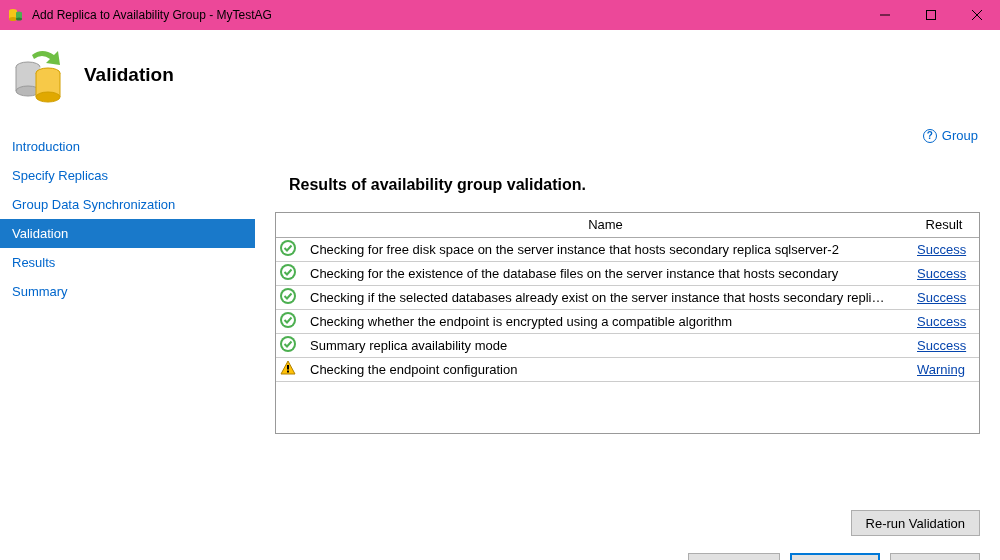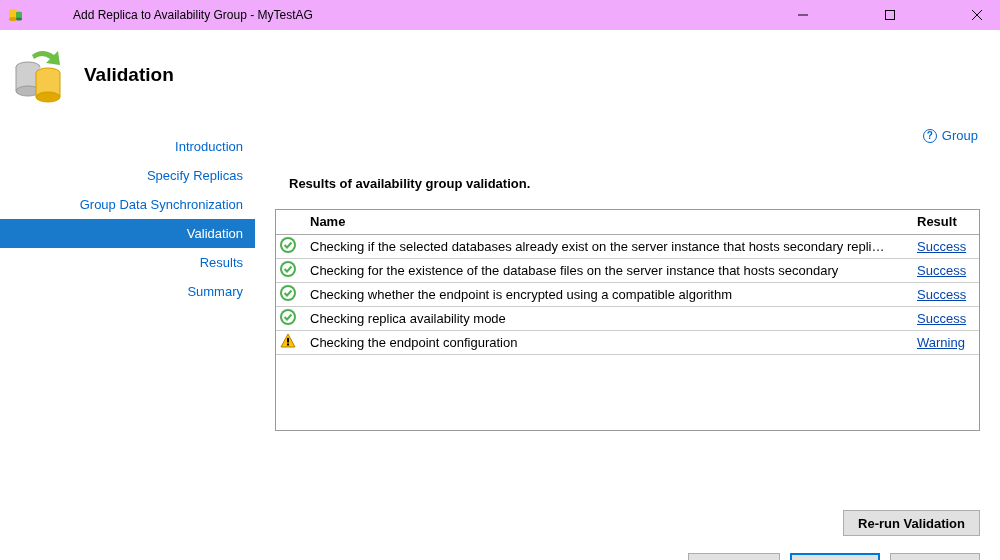--- a/index.html
+++ b/index.html
@@ -10,22 +10,21 @@
       color: #000;
       width: 1000px;
       height: 560px;
       overflow: hidden;
     }
     .titlebar {
       display: flex;
       align-items: center;
       height: 30px;
       padding: 0 0 0 8px;
-      background: #f0abfc;
-      gap: 41px;
+      background: #ec4899;
     }
     .titlebar .app-icon {
       width: 16px; height: 16px;
       margin-right: 8px;
       display: inline-block;
     }
     .titlebar .title { flex: 0 0 auto; font-size: 12px; }
     .titlebar .spacer { flex: 1; }
     .win-btn {
       width: 46px; height: 30px;
@@ -48,21 +47,20 @@
       font-size: 19px;
       font-weight: bold;
     }
     .body {
       display: flex;
       height: 380px;
     }
     .sidebar {
       width: 255px;
       padding-top: 12px;
-      text-align: right;
     }
     .sidebar-item {
       padding: 7px 12px;
       color: #0066cc;
       cursor: pointer;
       font-size: 13px;
     }
     .sidebar-item.active {
       background: #1979ca;
       color: #fff;
@@ -82,44 +80,45 @@
     }
     .help-icon {
       width: 14px; height: 14px;
       border-radius: 50%;
       border: 1.5px solid #0066cc;
       display: inline-flex; align-items: center; justify-content: center;
       font-size: 10px; font-weight: bold; color: #0066cc;
     }
     .results-heading {
       font-weight: bold;
-      font-size: 13px;
+      font-size: 16px;
       margin-top: 48px;
       margin-bottom: 18px;
       padding-left: 14px;
     }
     .grid {
       border: 1px solid #888;
       width: 100%;
       border-collapse: collapse;
     }
     .grid th, .grid td {
       border-bottom: 1px solid #ccc;
       text-align: left;
       padding: 3px 8px;
       font-size: 13px;
       height: 24px;
       overflow: hidden;
       white-space: nowrap;
       text-overflow: ellipsis;
     }
     .grid th {
-      font-weight: bold;
+      font-weight: normal;
       background: #fff;
       border-bottom: 1px solid #aaa;
+      text-align: center;
     }
     .grid .col-icon { width: 26px; padding: 0 3px; }
     .grid .col-result { width: 70px; }
     .grid .col-name { max-width: 570px; }
     .result-link {
       color: #0645ad;
       text-decoration: underline;
       cursor: pointer;
     }
     .grid-container {
@@ -160,21 +159,20 @@
       font-size: 13px;
       cursor: pointer;
       font-family: inherit;
     }
     .btn-default {
       border: 2px solid #0078d7;
       background: #e1e1e1;
     }
     .btn-rerun {
       min-width: 120px;
-      font-weight: bold;
     }
   </style>
 </head>
 <body>
 
 <div class="titlebar">
   <span class="app-icon">
     <svg viewBox="0 0 16 16" width="16" height="16">
       <ellipse cx="5" cy="4" rx="4" ry="2" fill="#f5c518"></ellipse>
       <rect x="1" y="4" width="8" height="8" fill="#f5c518"></rect>
@@ -253,48 +251,57 @@
             <th class="col-result">Result</th>
           </tr>
         </thead>
         <tbody>
           <tr>
             <td class="col-icon"><span class="status-icon-success"><svg viewBox="0 0 18 18" width="18" height="18">
                     <circle cx="9" cy="9" r="8" fill="#4caf50"></circle>
                     <circle cx="9" cy="9" r="6" fill="#fff"></circle>
                     <path d="M5.5 9 L8 11.5 L12.5 6.5" stroke="#4caf50" stroke-width="2" fill="none"></path>
                   </svg></span></td>
+            <td class="col-name">Checking for free disk space on the server instance that hosts secondary replica sqlserver-2</td>
+            <td class="col-result"><a class="result-link">Success</a></td>
+          </tr>
+          <tr>
+            <td class="col-icon"><span class="status-icon-success"><svg viewBox="0 0 18 18" width="18" height="18">
+                    <circle cx="9" cy="9" r="8" fill="#4caf50"></circle>
+                    <circle cx="9" cy="9" r="6" fill="#fff"></circle>
+                    <path d="M5.5 9 L8 11.5 L12.5 6.5" stroke="#4caf50" stroke-width="2" fill="none"></path>
+                  </svg></span></td>
+            <td class="col-name">Checking for the existence of the database files on the server instance that hosts secondary</td>
+            <td class="col-result"><a class="result-link">Success</a></td>
+          </tr>
+          <tr>
+            <td class="col-icon"><span class="status-icon-success"><svg viewBox="0 0 18 18" width="18" height="18">
+                    <circle cx="9" cy="9" r="8" fill="#4caf50"></circle>
+                    <circle cx="9" cy="9" r="6" fill="#fff"></circle>
+                    <path d="M5.5 9 L8 11.5 L12.5 6.5" stroke="#4caf50" stroke-width="2" fill="none"></path>
+                  </svg></span></td>
             <td class="col-name">Checking if the selected databases already exist on the server instance that hosts secondary repli…</td>
             <td class="col-result"><a class="result-link">Success</a></td>
           </tr>
           <tr>
             <td class="col-icon"><span class="status-icon-success"><svg viewBox="0 0 18 18" width="18" height="18">
                     <circle cx="9" cy="9" r="8" fill="#4caf50"></circle>
                     <circle cx="9" cy="9" r="6" fill="#fff"></circle>
                     <path d="M5.5 9 L8 11.5 L12.5 6.5" stroke="#4caf50" stroke-width="2" fill="none"></path>
                   </svg></span></td>
-            <td class="col-name">Checking for the existence of the database files on the server instance that hosts secondary</td>
-            <td class="col-result"><a class="result-link">Success</a></td>
-          </tr>
-          <tr>
-            <td class="col-icon"><span class="status-icon-success"><svg viewBox="0 0 18 18" width="18" height="18">
-                    <circle cx="9" cy="9" r="8" fill="#4caf50"></circle>
-                    <circle cx="9" cy="9" r="6" fill="#fff"></circle>
-                    <path d="M5.5 9 L8 11.5 L12.5 6.5" stroke="#4caf50" stroke-width="2" fill="none"></path>
-                  </svg></span></td>
             <td class="col-name">Checking whether the endpoint is encrypted using a compatible algorithm</td>
             <td class="col-result"><a class="result-link">Success</a></td>
           </tr>
           <tr>
             <td class="col-icon"><span class="status-icon-success"><svg viewBox="0 0 18 18" width="18" height="18">
                     <circle cx="9" cy="9" r="8" fill="#4caf50"></circle>
                     <circle cx="9" cy="9" r="6" fill="#fff"></circle>
                     <path d="M5.5 9 L8 11.5 L12.5 6.5" stroke="#4caf50" stroke-width="2" fill="none"></path>
                   </svg></span></td>
-            <td class="col-name">Checking replica availability mode</td>
+            <td class="col-name">Summary replica availability mode</td>
             <td class="col-result"><a class="result-link">Success</a></td>
           </tr>
           <tr>
             <td class="col-icon"><span class="status-icon-warning"><svg viewBox="0 0 18 18" width="18" height="18">
                     <path d="M9 2 L16 15 L2 15 Z" fill="#ffc107" stroke="#b08000"></path>
                     <rect x="8" y="6" width="2" height="4.5" fill="#000"></rect>
                     <rect x="8" y="11.5" width="2" height="2" fill="#000"></rect>
                   </svg></span></td>
             <td class="col-name">Checking the endpoint configuration</td>
             <td class="col-result"><a class="result-link">Warning</a></td>

